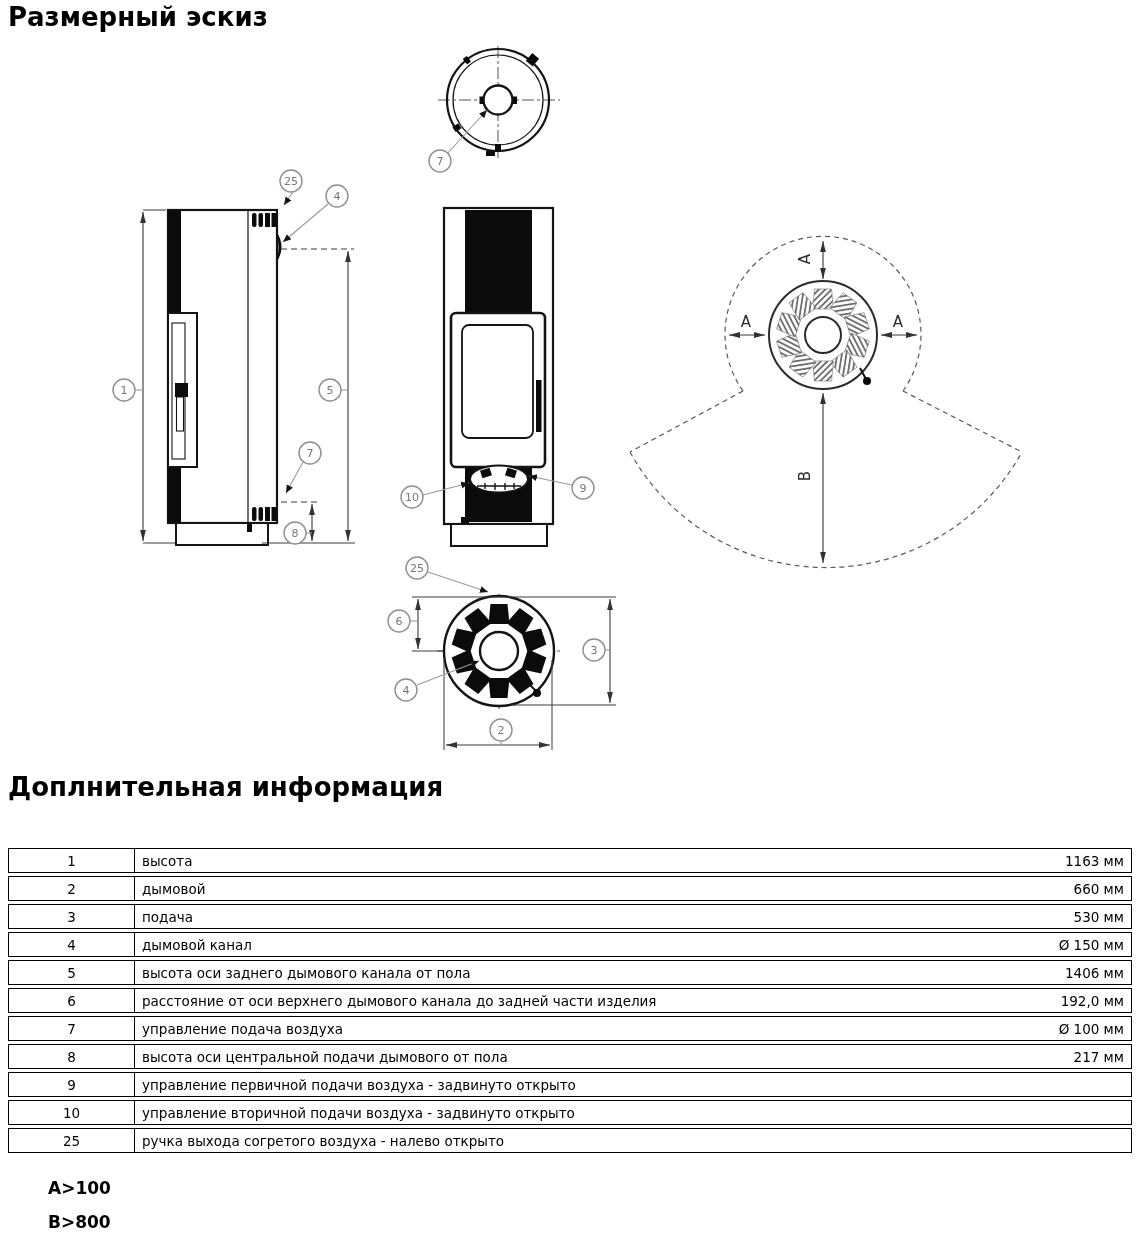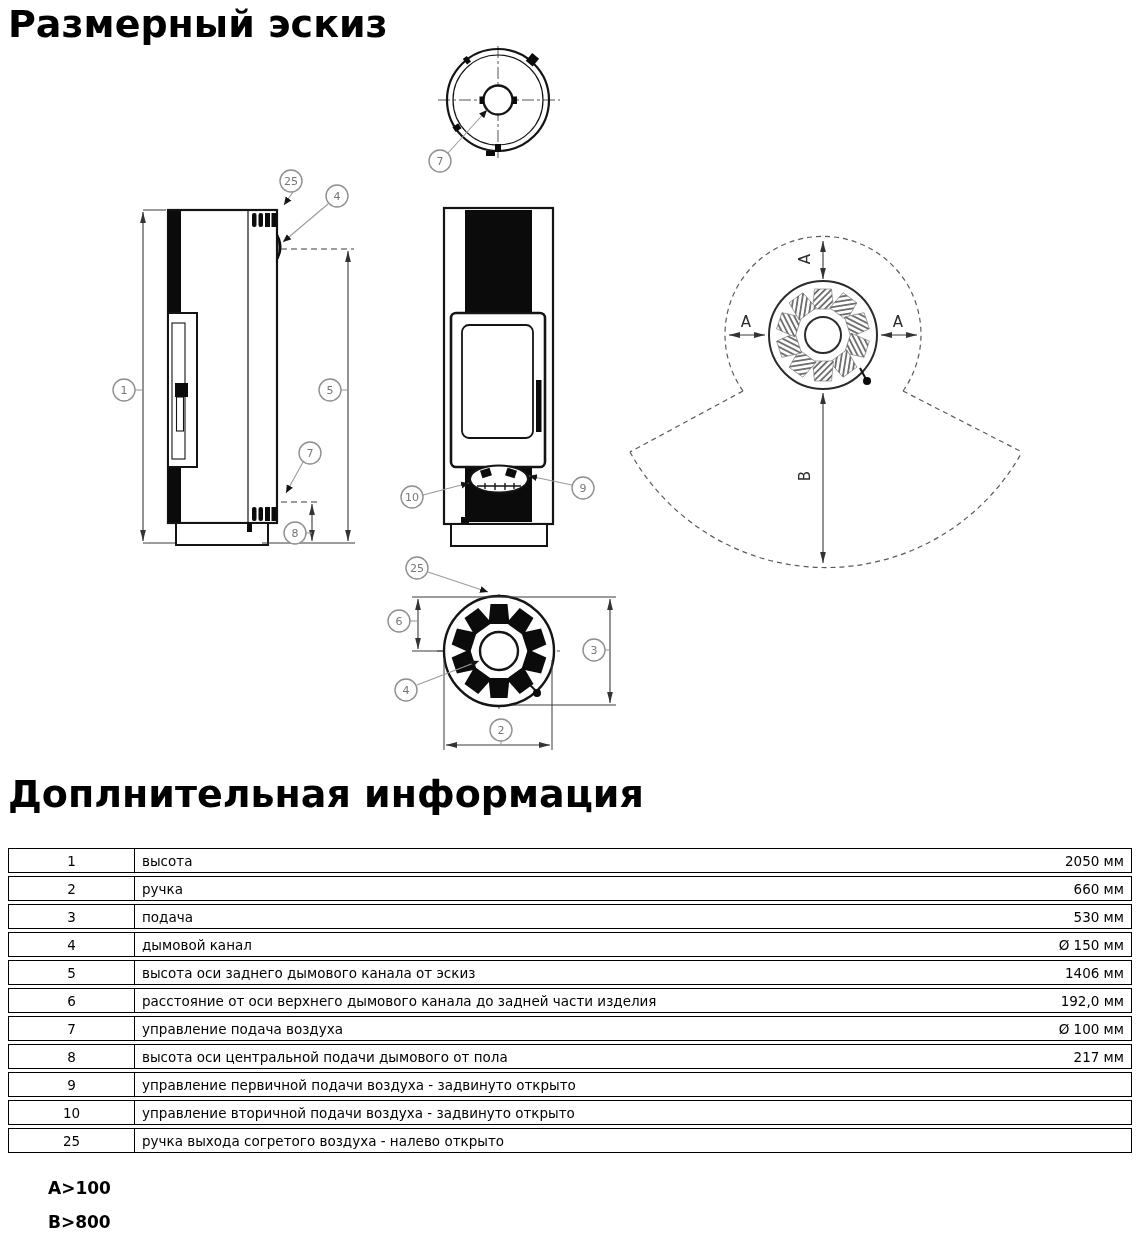--- a/index.html
+++ b/index.html
@@ -1,17 +1,17 @@
 <!DOCTYPE html>
 <html><head>
 <meta charset="utf-8">
 <style>
   html,body{margin:0;padding:0;background:#fff;}
   body{width:1140px;height:1234px;position:relative;font-family:"DejaVu Sans","Liberation Sans",sans-serif;}
-  .h1{position:absolute;left:8px;top:2px;font-size:38px;font-weight:bold;color:#000;white-space:nowrap;}
+  .h1{position:absolute;left:8px;top:2px;font-size:26px;font-weight:bold;color:#000;white-space:nowrap;}
   #h2{top:772px;}
   svg.drawing{position:absolute;left:0;top:0;}
   
   .ln{stroke:#141414;fill:none;stroke-width:2.2;}
   .lnth{stroke:#141414;fill:none;stroke-width:1.2;}
   .blk{fill:#0b0b0b;stroke:none;}
   .wht{fill:#ffffff;}
   .dim{stroke:#3a3a3a;stroke-width:1.1;fill:none;}
   .dimd{stroke:#3a3a3a;stroke-width:1;fill:none;stroke-dasharray:6 4;}
   .ext{stroke:#3a3a3a;stroke-width:1;fill:none;}
@@ -266,29 +266,29 @@
 
 <div class="h1" id="h2">Доплнительная информация</div>
 
 <table class="spec">
   <tbody>
     <tr>
       <td class="num">1</td>
       <td class="desc">
           <div class="rowline">
             <span class="dtext">высота</span>
-            <span class="dval">2050 мм</span>
+            <span class="dval">1163 мм</span>
           </div>
         </td>
     </tr>
     <tr>
       <td class="num">2</td>
       <td class="desc">
           <div class="rowline">
-            <span class="dtext">ручка</span>
+            <span class="dtext">дымовой</span>
             <span class="dval">660 мм</span>
           </div>
         </td>
     </tr>
     <tr>
       <td class="num">3</td>
       <td class="desc">
           <div class="rowline">
             <span class="dtext">подача</span>
             <span class="dval">530 мм</span>
@@ -301,21 +301,21 @@
           <div class="rowline">
             <span class="dtext">дымовой канал</span>
             <span class="dval">Ø 150 мм</span>
           </div>
         </td>
     </tr>
     <tr>
       <td class="num">5</td>
       <td class="desc">
           <div class="rowline">
-            <span class="dtext">высота оси заднего дымового канала от эскиз</span>
+            <span class="dtext">высота оси заднего дымового канала от пола</span>
             <span class="dval">1406 мм</span>
           </div>
         </td>
     </tr>
     <tr>
       <td class="num">6</td>
       <td class="desc">
           <div class="rowline">
             <span class="dtext">расстояние от оси верхнего дымового канала до задней части изделия</span>
             <span class="dval">192,0 мм</span>

